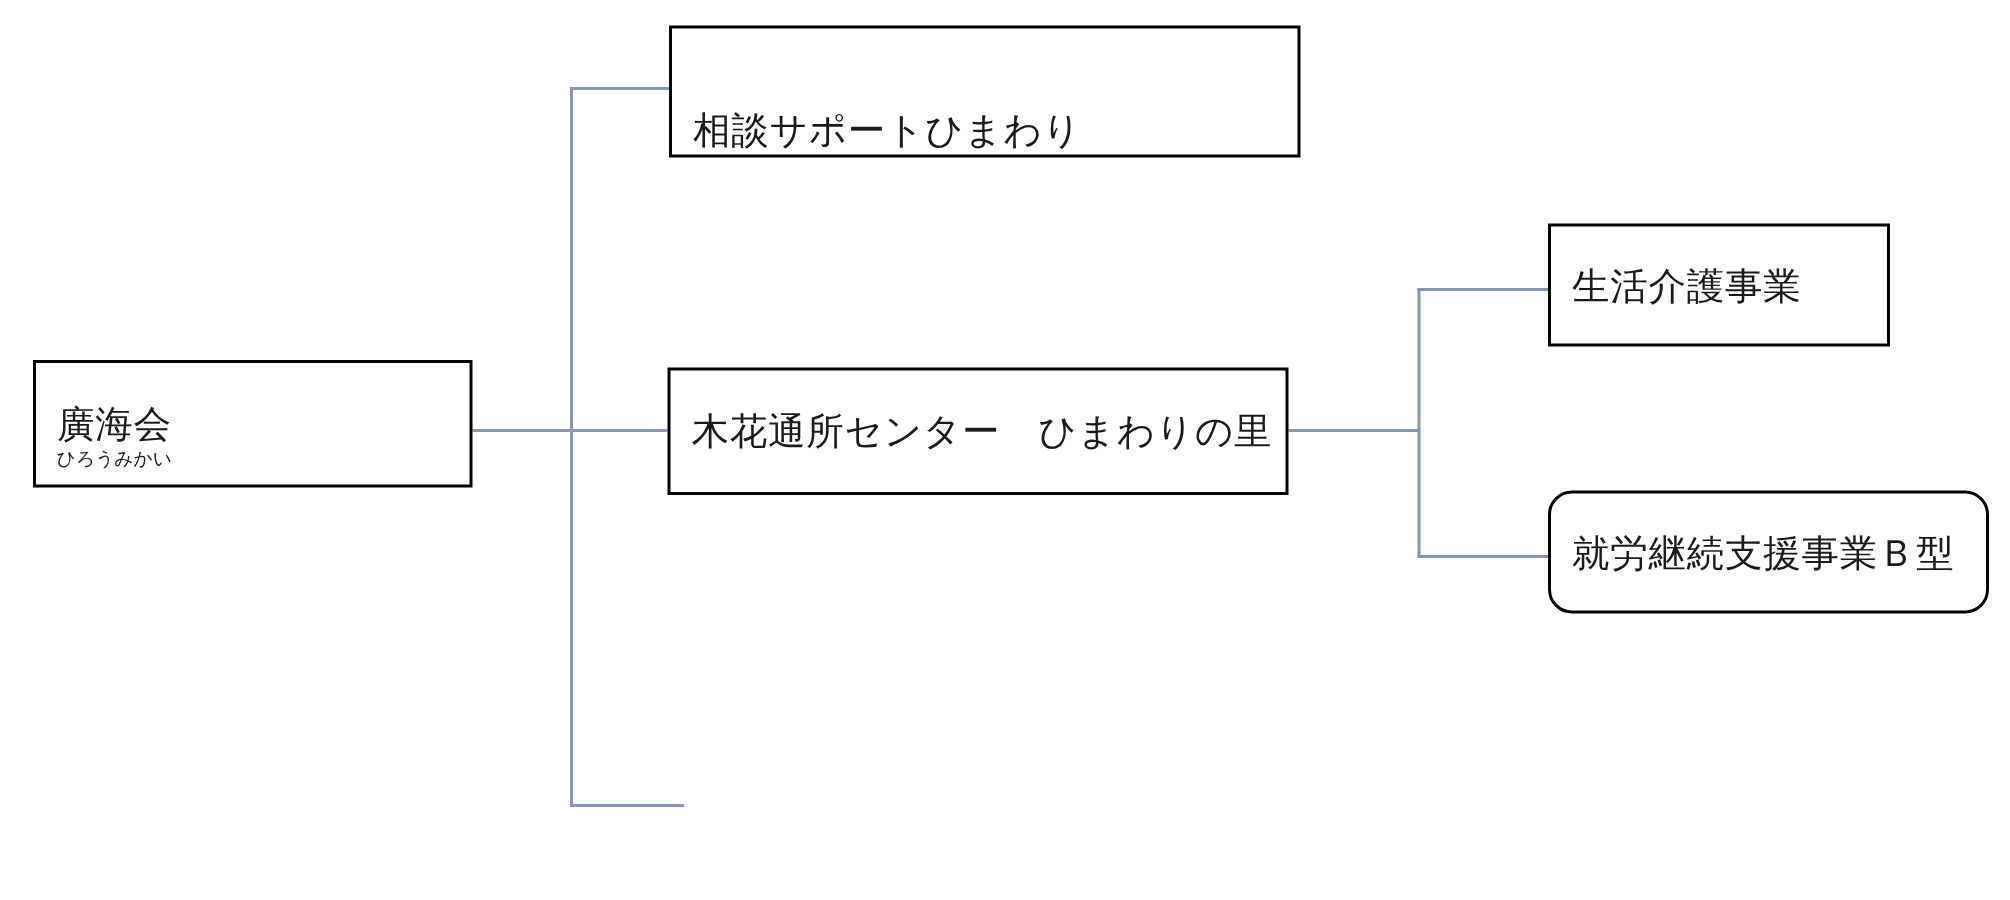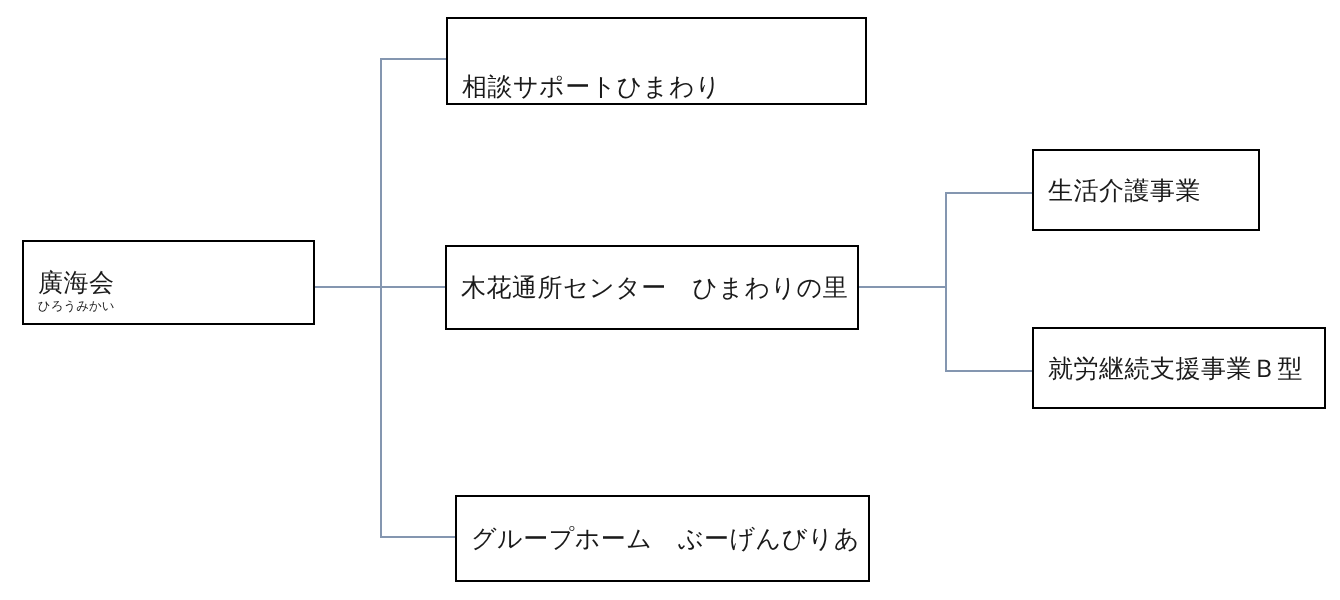--- a/index.html
+++ b/index.html
@@ -36,21 +36,21 @@
   }
   .line.h { height: 1.5px; }
   .line.v { width: 1.5px; }
 
   
   .node-root   { left: 22px;   top: 240px; width: 293px; height: 85px; }
   .node-c0     { left: 446px;  top: 17px;  width: 421px; height: 88px; align-items: flex-end; }
   .node-c1     { left: 445px;  top: 245px; width: 414px; height: 85px; }
   .node-c2     { left: 455px;  top: 495px; width: 415px; height: 87px; }
   .node-g0     { left: 1032px; top: 149px; width: 228px; height: 82px; }
-  .node-g1     { left: 1032px; top: 327px; width: 294px; height: 82px; }
+  .node-g1     { left: 1032px; top: 327px; width: 294px; height: 82px; border-radius: 16px; }
 
   
   .ln-root-h      { left: 314px; top: 286px; width: 131px; }
   .ln-trunk-v     { left: 380px; top: 58px;  height: 479px; }
   .ln-top-h       { left: 380px; top: 58px;  width: 67px; }
   .ln-bottom-h    { left: 380px; top: 536px; width: 76px; }
   .ln-mid-right-h { left: 857px; top: 286px; width: 89px; }
   .ln-right-v     { left: 945px; top: 192px; height: 179px; }
   .ln-right-top-h { left: 945px; top: 192px; width: 88px; }
   .ln-right-bot-h { left: 945px; top: 370px; width: 88px; }
@@ -89,23 +89,20 @@
   <div class="node node-root">
       <span class="name-wrap"><span class="furigana">ひろうみかい</span><span>廣海会</span></span>
   </div>
 
   <div class="node node-c0">
     <span>相談サポートひまわり</span>
   </div>
   <div class="node node-c1">
     <span>木花通所センター　ひまわりの里</span>
   </div>
-  <div class="node node-c2">
-    <span>グループホーム　ぶーげんびりあ</span>
-  </div>
 
   <div class="node node-g0">
     <span>生活介護事業</span>
   </div>
   <div class="node node-g1">
     <span>就労継続支援事業Ｂ型</span>
   </div>
 
 </div>
 

